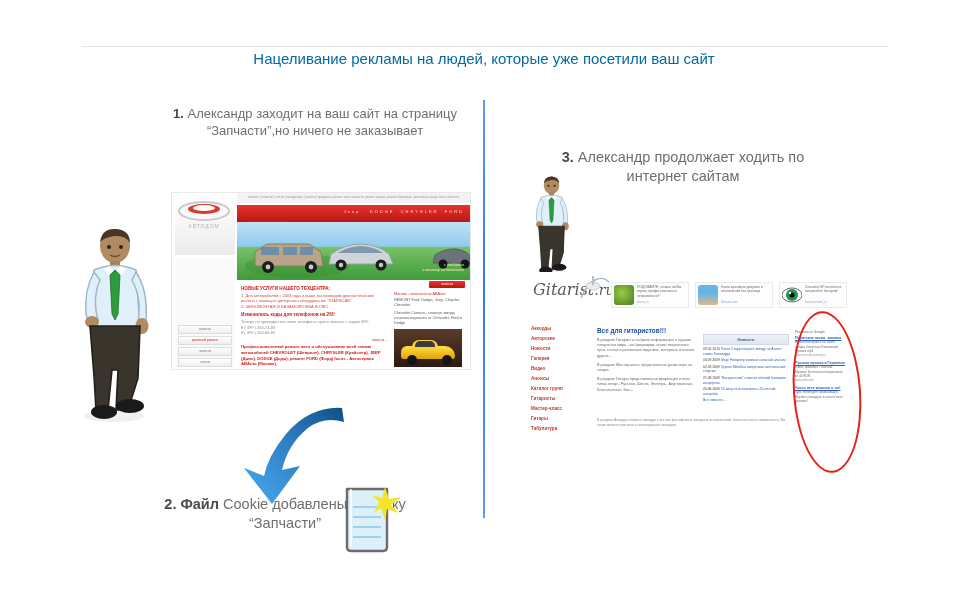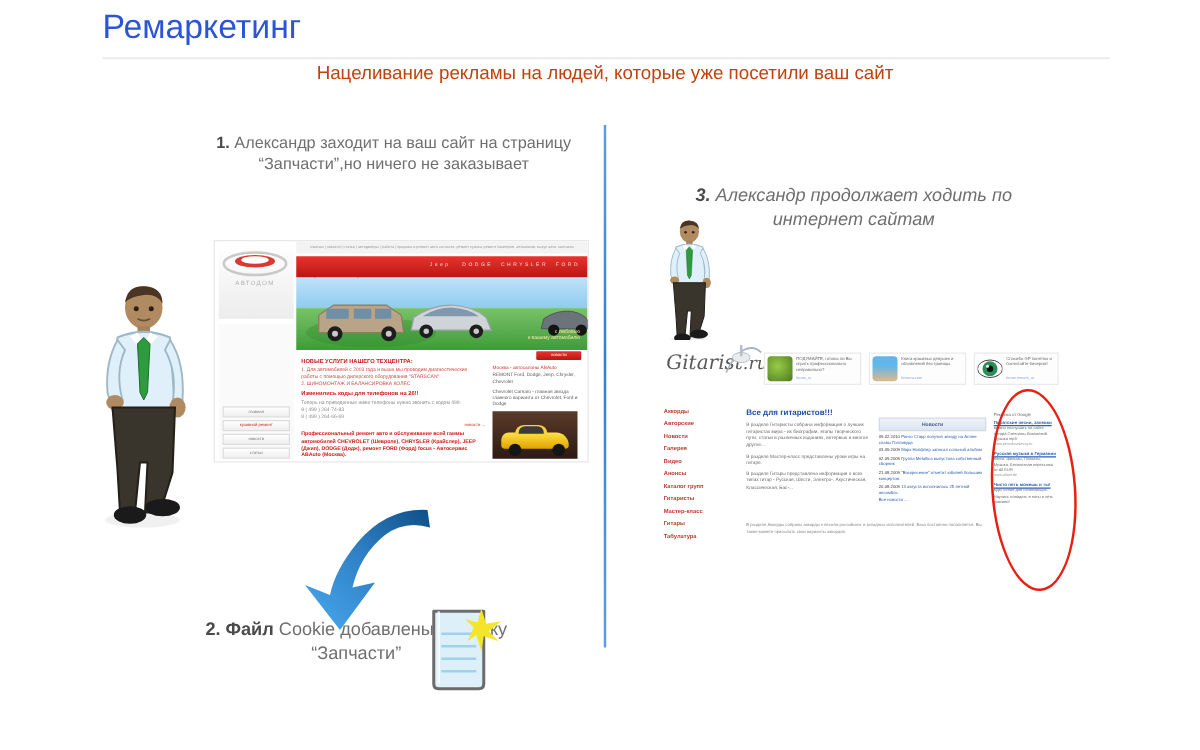--- a/index.html
+++ b/index.html
@@ -13,35 +13,35 @@
   .title{
     position:absolute;left:82px;top:6px;
     font-size:27px;color:#2c55d4;letter-spacing:0px;white-space:nowrap;
   }
   .title-rule{
     position:absolute;left:82px;top:46px;width:806px;height:1px;
     background:#e2e2e2;
   }
   .subtitle{
     position:absolute;left:80px;top:50px;width:808px;
-    text-align:center;font-size:15px;color:#c2410c;
+    text-align:center;font-size:15px;color:#0369a1;
   }
 
   
   .v-divider{
     position:absolute;left:483px;top:100px;width:2px;height:418px;
     background:linear-gradient(to bottom,#5f9bea,#2f7ddc 45%,#5f9bea);
   }
 
   
   .cap{position:absolute;text-align:center;color:#6f6f6f;line-height:1.32;}
   .cap b{color:#4a4a4a;}
   #cap1{left:155px;top:105px;width:320px;font-size:13px;}
   #cap2{left:150px;top:495px;width:270px;font-size:14.5px;}
-  #cap3{left:533px;top:148px;width:300px;font-size:14.5px;font-style:italic;}
+  #cap3{left:533px;top:148px;width:300px;font-size:14.5px;}
   #cap4{left:578px;top:498px;width:290px;font-size:14.5px;font-weight:bold;color:#4a4a4a;}
 
   
   .person{position:absolute;}
   .person svg{display:block;}
 
   
   .arrow{position:absolute;left:238px;top:404px;}
 
   
@@ -119,21 +119,20 @@
   .g-ad .u{font-size:3px;color:#9a9a9a;}
   .g-foot{position:absolute;left:70px;top:146px;width:192px;font-size:3.4px;color:#8a8a8a;line-height:4.6px;}
   .red-oval{position:absolute;left:793px;top:311px;width:64px;height:158px;
             border:2.5px solid #e81f12;border-radius:50%;transform:rotate(-4deg);}
 </style>
 </head>
 <body>
 
 <div class="slide">
 
-  <div class="title">Ремаркетинг</div>
   <div class="title-rule"></div>
   <div class="subtitle">Нацеливание рекламы на людей, которые уже посетили ваш сайт</div>
 
   <div class="v-divider"></div>
 
   <div class="cap" id="cap1">
     <b>1.</b><span> Александр заходит на ваш сайт на страницу  “Запчасти”,но ничего не заказывает</span>
   </div>
 
   <div class="person" style="left:68px;top:228px;">

